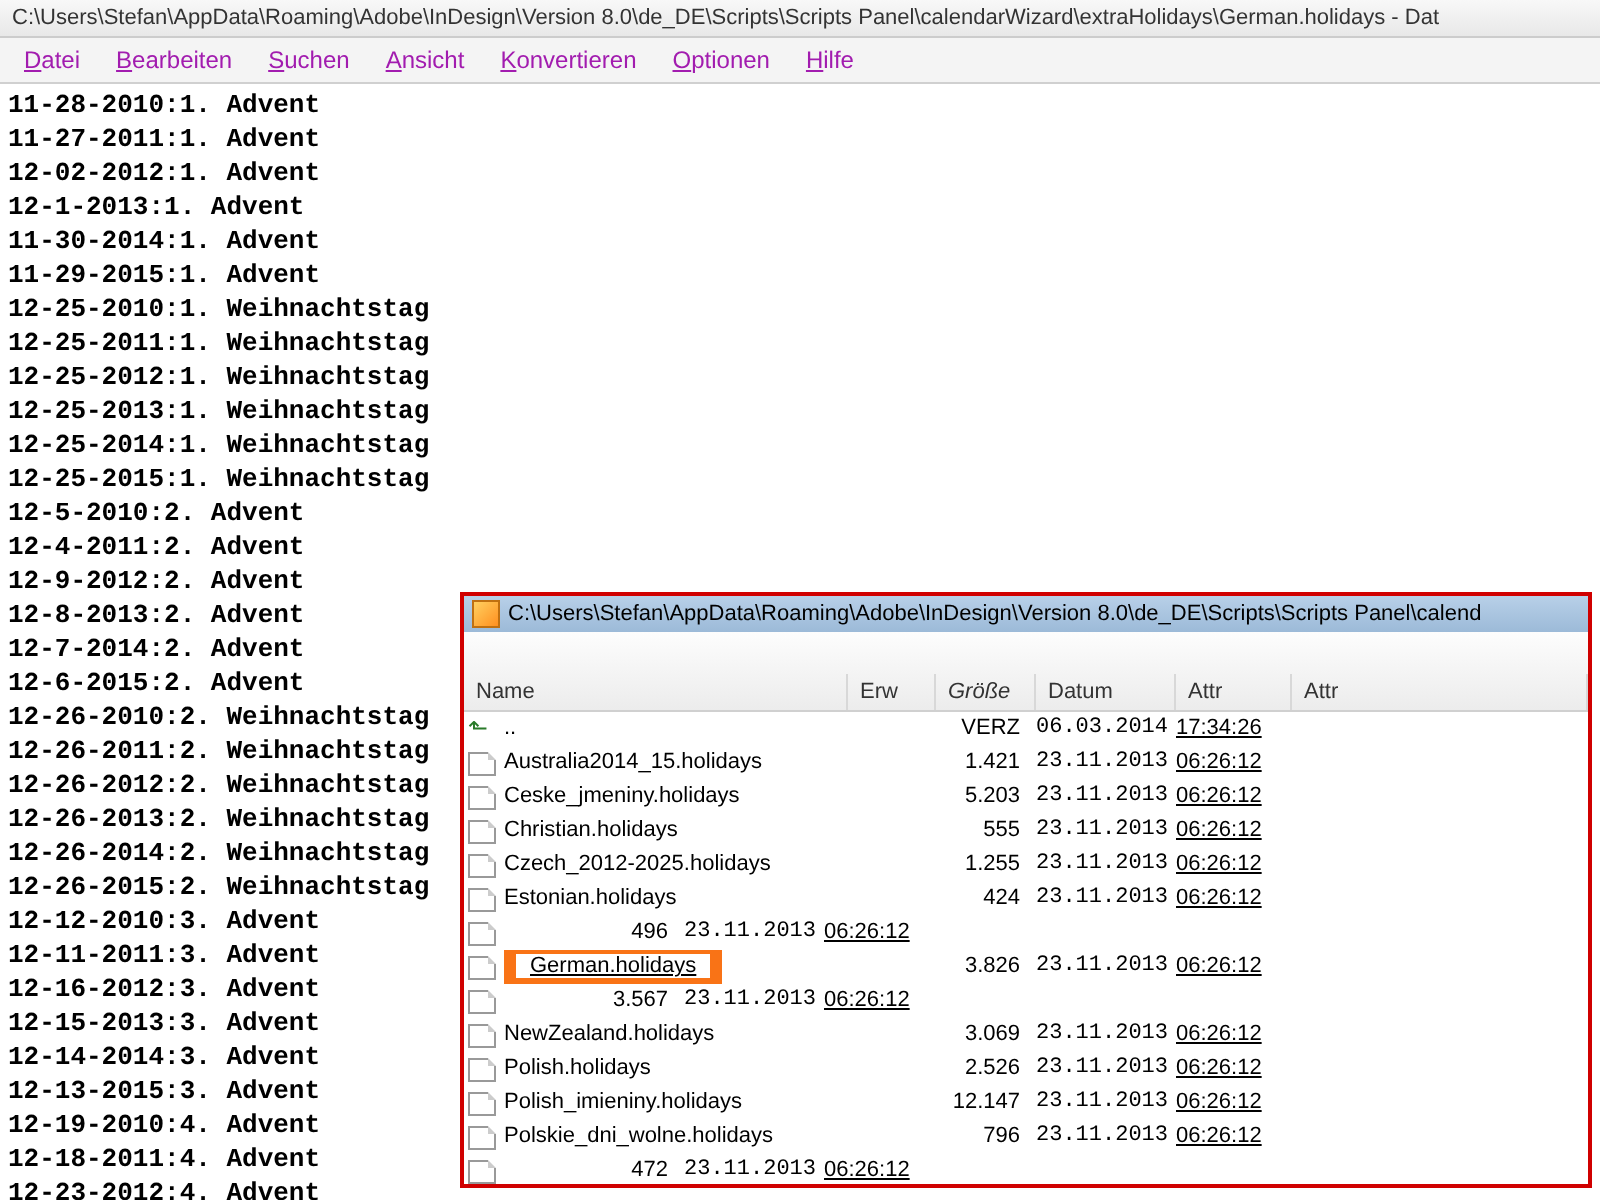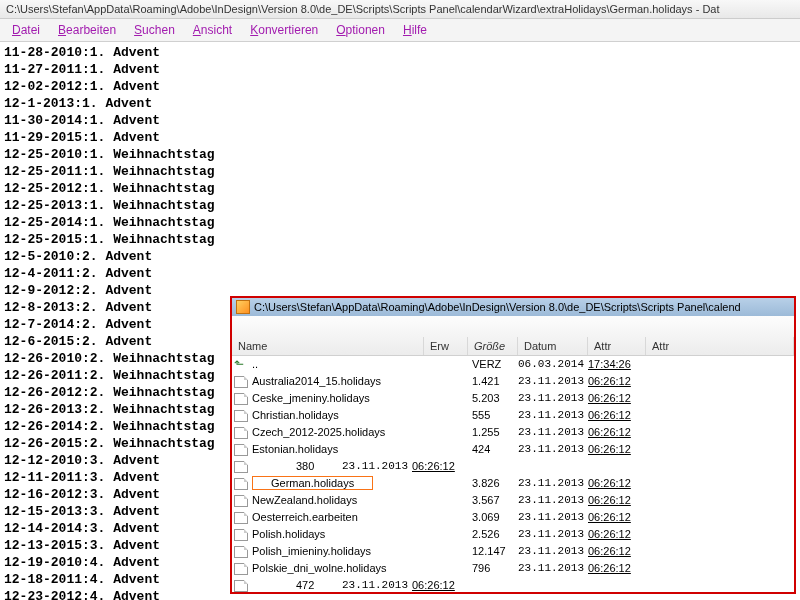--- a/index.html
+++ b/index.html
@@ -128,26 +128,27 @@
     }
     .icon.file::after {
       content: "";
       position: absolute;
       top: -1px; right: -1px;
       border-top: 4px solid #fff;
       border-left: 4px solid #ccc;
     }
     .fb-row .fname { width: 176px; white-space: nowrap; overflow: hidden; }
     .fb-row .ferw { width: 44px; }
-    .fb-row .fsize { width: 46px; padding-right: 8px; }
+    .fb-row .fsize { width: 46px; text-align: right; padding-right: 8px; }
     .fb-row .fdate { width: 70px; font-family: Liberation Mono, monospace; }
     .fb-row .ftime { width: 58px; text-decoration: underline; }
     .fb-row.highlight .fname span {
-      border: 1px solid #f97316;
-      padding: 0 18px;
+      border: 6px solid #f97316;
+      padding: 0 7px;
+      text-decoration: underline;
     }
   </style>
 </head>
 <body>
 
 <div class="title-bar">
   <span>C:\Users\Stefan\AppData\Roaming\Adobe\InDesign\Version 8.0\de_DE\Scripts\Scripts Panel\calendarWizard\extraHolidays\German.holidays - Dat</span>
 </div>
 
 <div class="menu-bar" id="menu-bar">
@@ -256,43 +257,42 @@
         <span class="icon file"></span>
         <span class="fname">Estonian.holidays</span>
         <span class="ferw"></span>
         <span class="fsize">424</span>
         <span class="fdate">23.11.2013</span>
         <span class="ftime">06:26:12</span>
       </div>
       <div class="fb-row">
         <span class="icon file"></span>
         <span class="ferw"></span>
-        <span class="fsize">380</span>
+        <span class="fsize">496</span>
         <span class="fdate">23.11.2013</span>
         <span class="ftime">06:26:12</span>
       </div>
       <div class="fb-row highlight">
         <span class="icon file"></span>
         <span class="fname"><span>German.holidays</span></span>
         <span class="ferw"></span>
         <span class="fsize">3.826</span>
         <span class="fdate">23.11.2013</span>
         <span class="ftime">06:26:12</span>
       </div>
       <div class="fb-row">
         <span class="icon file"></span>
+        <span class="ferw"></span>
+        <span class="fsize">3.567</span>
+        <span class="fdate">23.11.2013</span>
+        <span class="ftime">06:26:12</span>
+      </div>
+      <div class="fb-row">
+        <span class="icon file"></span>
         <span class="fname">NewZealand.holidays</span>
-        <span class="ferw"></span>
-        <span class="fsize">3.567</span>
-        <span class="fdate">23.11.2013</span>
-        <span class="ftime">06:26:12</span>
-      </div>
-      <div class="fb-row">
-        <span class="icon file"></span>
-        <span class="fname">Oesterreich.earbeiten</span>
         <span class="ferw"></span>
         <span class="fsize">3.069</span>
         <span class="fdate">23.11.2013</span>
         <span class="ftime">06:26:12</span>
       </div>
       <div class="fb-row">
         <span class="icon file"></span>
         <span class="fname">Polish.holidays</span>
         <span class="ferw"></span>
         <span class="fsize">2.526</span>

